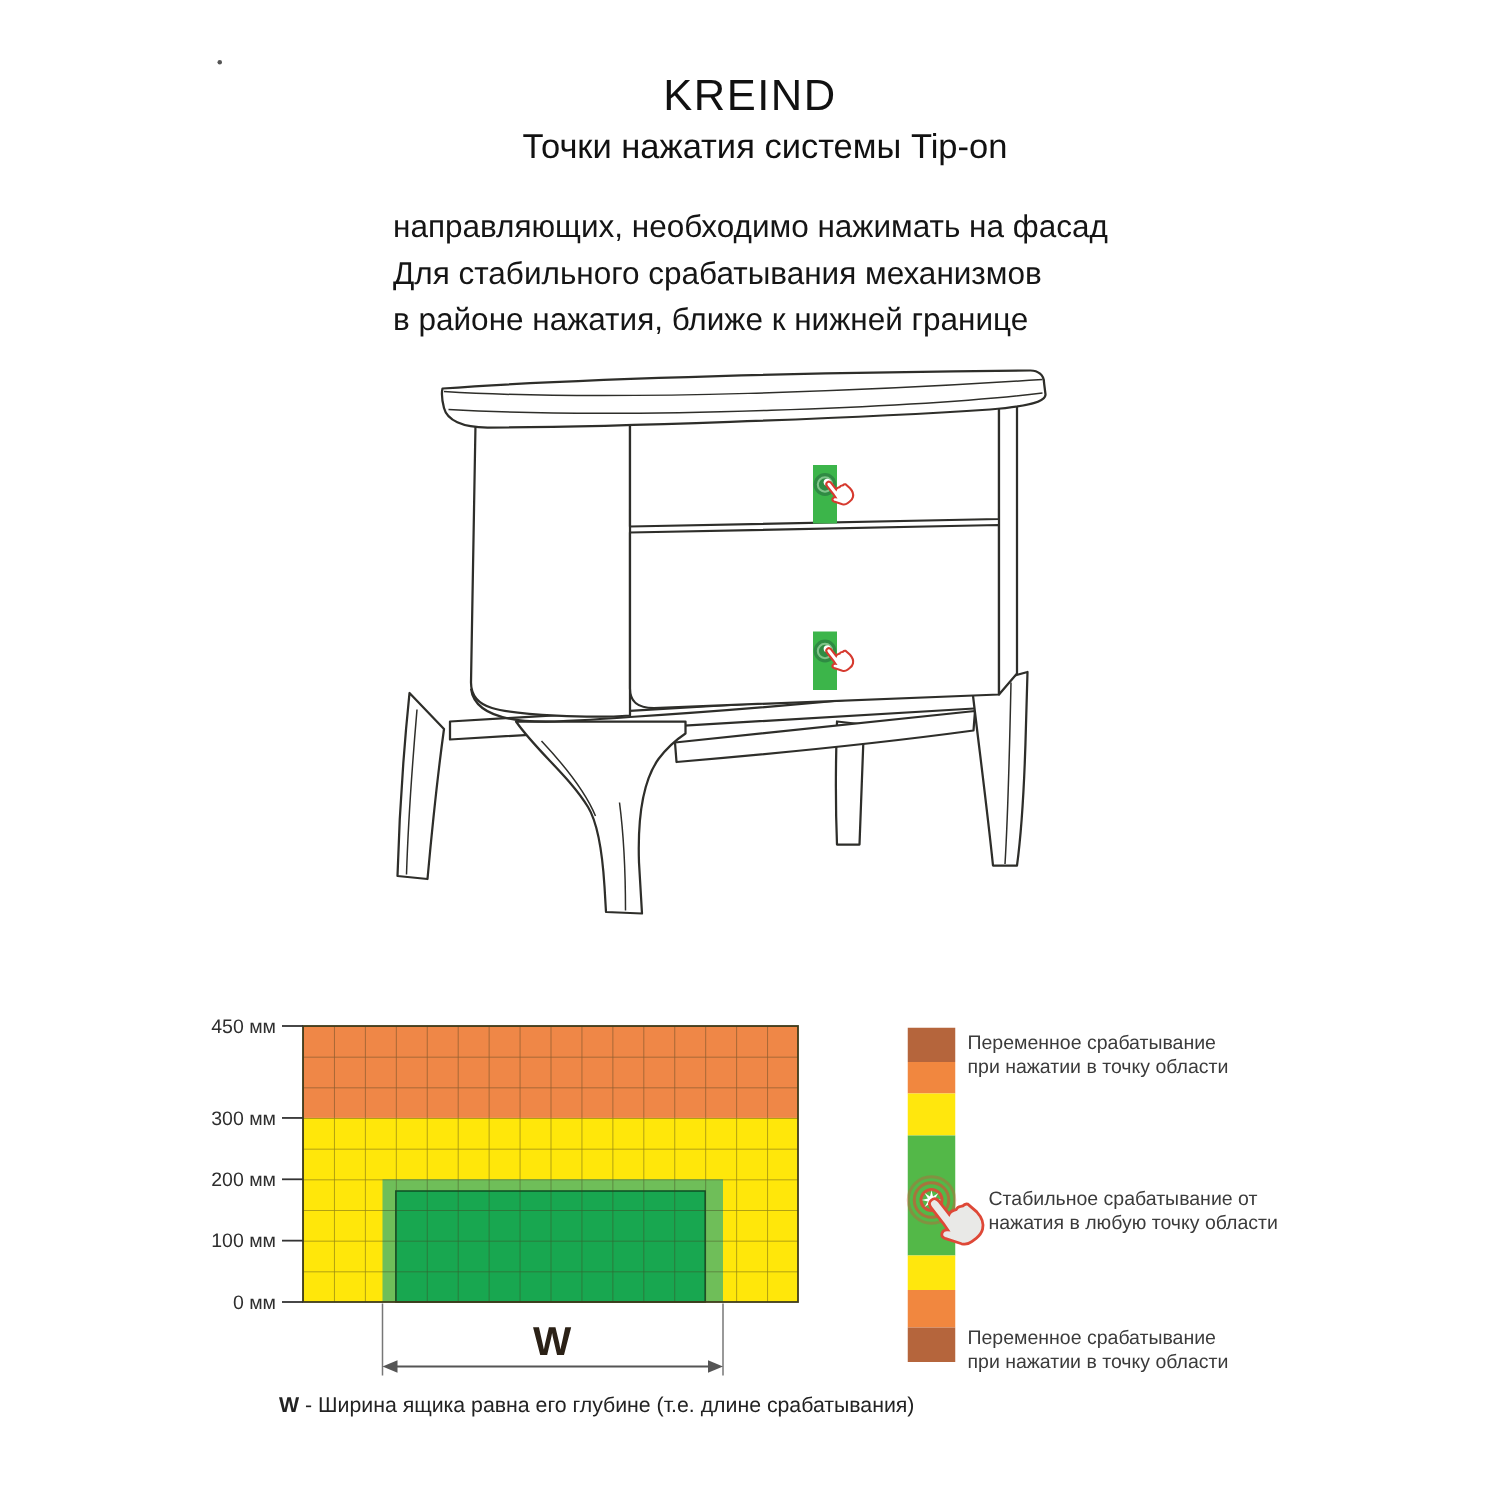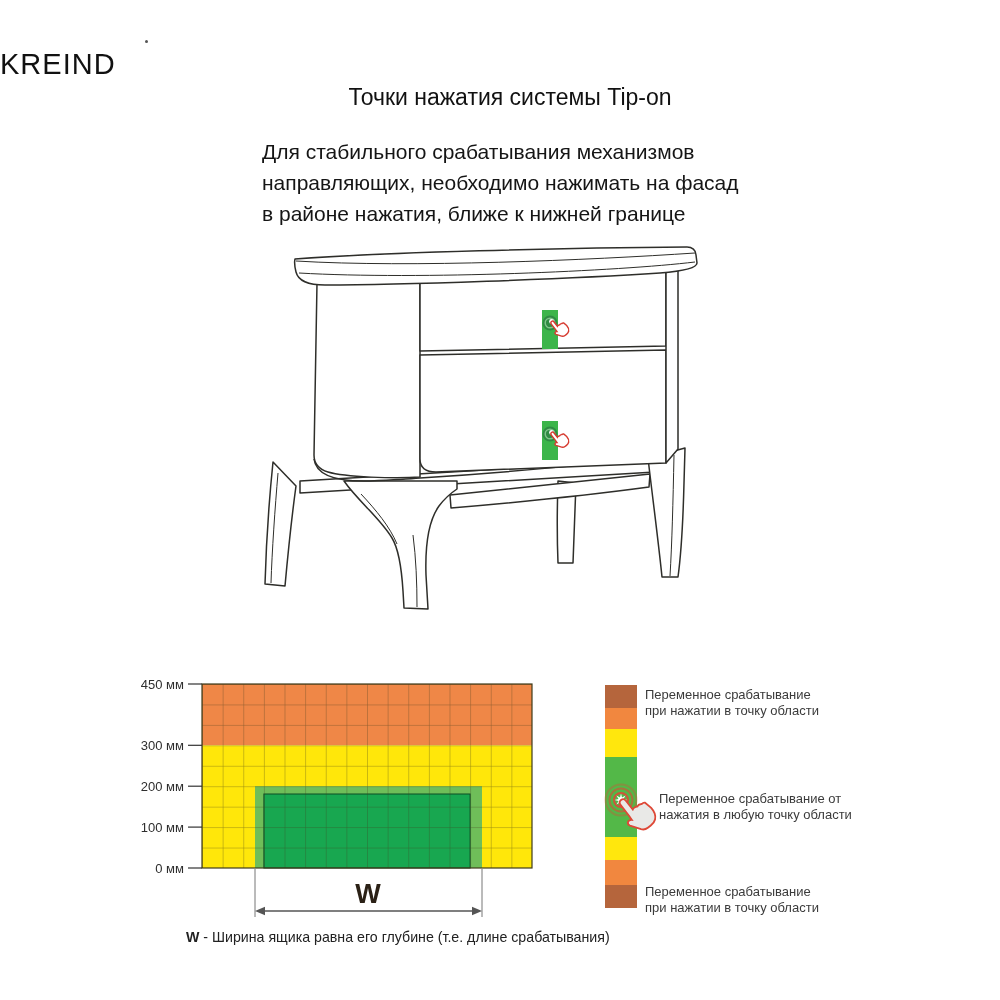--- a/index.html
+++ b/index.html
@@ -1,19 +1,19 @@
 <!DOCTYPE html>
 <html><head>
 <meta charset="utf-8">
 <style>
   html,body{margin:0;padding:0;background:#fff;}
   .page{position:relative;width:1000px;height:1000px;background:#fff;overflow:hidden;
         font-family:"Liberation Sans","DejaVu Sans",sans-serif;color:#1c1c1c;}
   .dot{position:absolute;left:145px;top:40px;width:3px;height:3px;background:#555;border-radius:50%;}
-  .brand{position:absolute;left:0;right:0;top:48px;
+  .brand{position:absolute;left:0;right:0;top:48px;text-align:center;
          font-size:29px;letter-spacing:1px;color:#111;}
   .subtitle{position:absolute;left:0;right:0;top:84px;text-align:center;font-size:23px;color:#111;padding-left:20px;}
   .intro{position:absolute;left:262px;top:136px;font-size:21px;line-height:31px;color:#151515;}
   .cabinet-wrap{position:absolute;left:240px;top:243px;width:470px;height:390px;}
   .diagram-wrap{position:absolute;left:130px;top:664px;width:470px;height:272px;}
   .caption{position:absolute;left:186px;top:929px;font-size:14.2px;color:#222;}
   .caption b{font-weight:bold;}
   .legend-bar{position:absolute;left:605px;top:685px;width:32px;height:223px;}
   .legend-icon{position:absolute;left:593px;top:768px;width:92px;height:86px;z-index:3;}
   .legend-text{position:absolute;font-size:13px;line-height:16px;color:#3b3b3b;}
@@ -28,22 +28,22 @@
 <body>
 
 <div class="page">
 
   <div class="dot"></div>
 
   <div class="brand">KREIND</div>
   <div class="subtitle">Точки нажатия системы Tip-on</div>
 
   <div class="intro">
+    <div>направляющих, необходимо нажимать на фасад</div>
     <div>Для стабильного срабатывания механизмов</div>
-    <div>направляющих, необходимо нажимать на фасад</div>
     <div>в районе нажатия, ближе к нижней границе</div>
   </div>
 
   <div class="cabinet-wrap">
     <svg width="470" height="390" viewBox="0 0 470 390">
       <defs>
         <path id="hand" d="M-2.2,11 L-2.2,2.5 Q-2.2,0 0,0 Q2.2,0 2.2,2.5 L2.2,9.5 Q3.4,8.8 4.8,9.4 L5.8,9.8 Q7,9.2 8.2,9.9 L9,10.3 Q10.4,10 11.2,11 L12.2,16 Q12.6,21 9.6,23.4 Q7.8,24.8 5,24.8 L2.6,24.8 Q0.2,24.8 -1.4,22.8 L-5.6,16.6 Q-6.6,15 -5.2,14 Q-3.8,13.1 -2.4,14.4 Z"></path>
       </defs>
       <g fill="#ffffff" stroke="#2e2e2a" stroke-width="1.5" stroke-linejoin="round">
 
@@ -156,21 +156,21 @@
     </g>
     <polygon fill="#ffffff" transform="translate(28,32)" points="6.5,0 2.4,1.0 4.6,4.6 1.0,2.4 0,6.5 -1.0,2.4 -4.6,4.6 -2.4,1.0 -6.5,0 -2.4,-1.0 -4.6,-4.6 -1.0,-2.4 0,-6.5 1.0,-2.4 4.6,-4.6 2.4,-1.0"></polygon>
     <use href="#hand" fill="#e9e9e7" stroke="#de4837" stroke-width="1.2" transform="translate(28,32) rotate(-38) scale(1.55)"></use>
   </svg>
 
   <div class="legend-text lt1">
     <div>Переменное срабатывание</div>
     <div>при нажатии в точку области</div>
   </div>
   <div class="legend-text lt2">
-    <div>Переменное срабатывание от</div>
+    <div>Стабильное срабатывание от</div>
     <div>нажатия в любую точку области</div>
   </div>
   <div class="legend-text lt3">
     <div>Переменное срабатывание</div>
     <div>при нажатии в точку области</div>
   </div>
 
 </div>
 
 </body></html>

